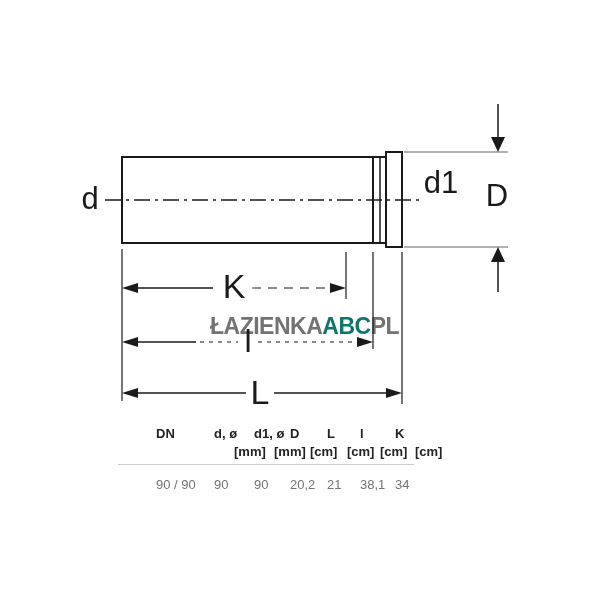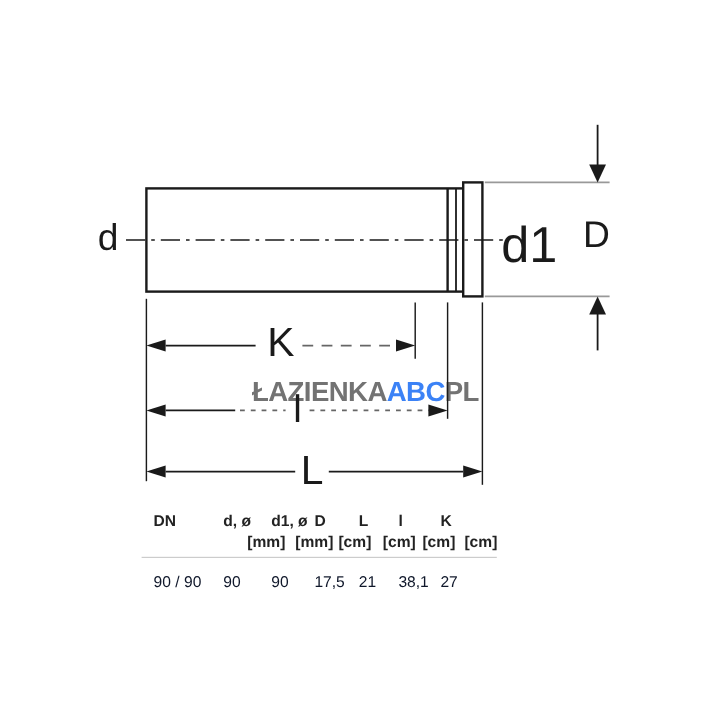--- a/index.html
+++ b/index.html
@@ -8,35 +8,35 @@
     font-family:"Liberation Sans", sans-serif;
     position:relative;overflow:hidden;
   }
   .canvas{position:absolute;left:0;top:0;width:600px;height:600px;}
   svg.diagram{position:absolute;left:0;top:0;z-index:2;}
   .lbl{
     position:absolute;z-index:3;color:#1a1a1a;
     transform:translate(-50%,-50%);white-space:nowrap;line-height:1;
   }
   .lbl-d  {left:90px;  top:198px; font-size:31px;}
-  .lbl-d1 {left:441px; top:204px; font-size:42px;}
+  .lbl-d1 {left:441px; top:182px; font-size:31px;}
   .lbl-D  {left:497px; top:195px; font-size:31px;}
   .lbl-K  {left:234px; top:286px; font-size:34px;}
   .lbl-l  {left:248px; top:341px; font-size:32px;}
   .lbl-L  {left:260px; top:392px; font-size:34px;}
   .watermark{
     position:absolute;left:210px;top:313px;z-index:1;
     font-size:23px;font-weight:700;letter-spacing:-0.5px;white-space:nowrap;
   }
   .wm-faint{color:#737373;}
-  .wm-green{color:#3b82f6;}
+  .wm-green{color:#0f766e;}
   .spec-table{position:absolute;left:0;top:0;z-index:3;font-size:13px;}
-  .spec-table span{position:absolute;white-space:nowrap;line-height:1;}
+  .spec-table span{position:absolute;white-space:nowrap;line-height:1;margin-left:28px;}
   .th{font-weight:700;color:#222222;}
-  .td{font-weight:400;color:#0f172a;}
+  .td{font-weight:400;color:#737373;}
   .tsep{position:absolute;left:118px;top:464px;width:296px;height:0;
         border-top:1px solid #cccccc;z-index:3;}
   
   .c0{left:128px;} .c1{left:186px;} .c2{left:226px;} .c3{left:262px;}
   .c4{left:299px;} .c5{left:332px;} .c6{left:367px;}
   .r-name{top:427px;} .r-unit{top:445px;padding-left:20px;} .r-data{top:478px;}
 </style>
 </head>
 <body>
 
@@ -117,19 +117,19 @@
     <span class="th r-unit c3">[cm]</span>
     <span class="th r-unit c4">[cm]</span>
     <span class="th r-unit c5">[cm]</span>
     <span class="th r-unit c6">[cm]</span>
 
     <div class="tsep"></div>
 
     <span class="td r-data c0">90 / 90</span>
     <span class="td r-data c1">90</span>
     <span class="td r-data c2">90</span>
-    <span class="td r-data c3">17,5</span>
+    <span class="td r-data c3">20,2</span>
     <span class="td r-data c4">21</span>
     <span class="td r-data c5">38,1</span>
-    <span class="td r-data c6">27</span>
+    <span class="td r-data c6">34</span>
   </div>
 
 </div>
 
 </body></html>

